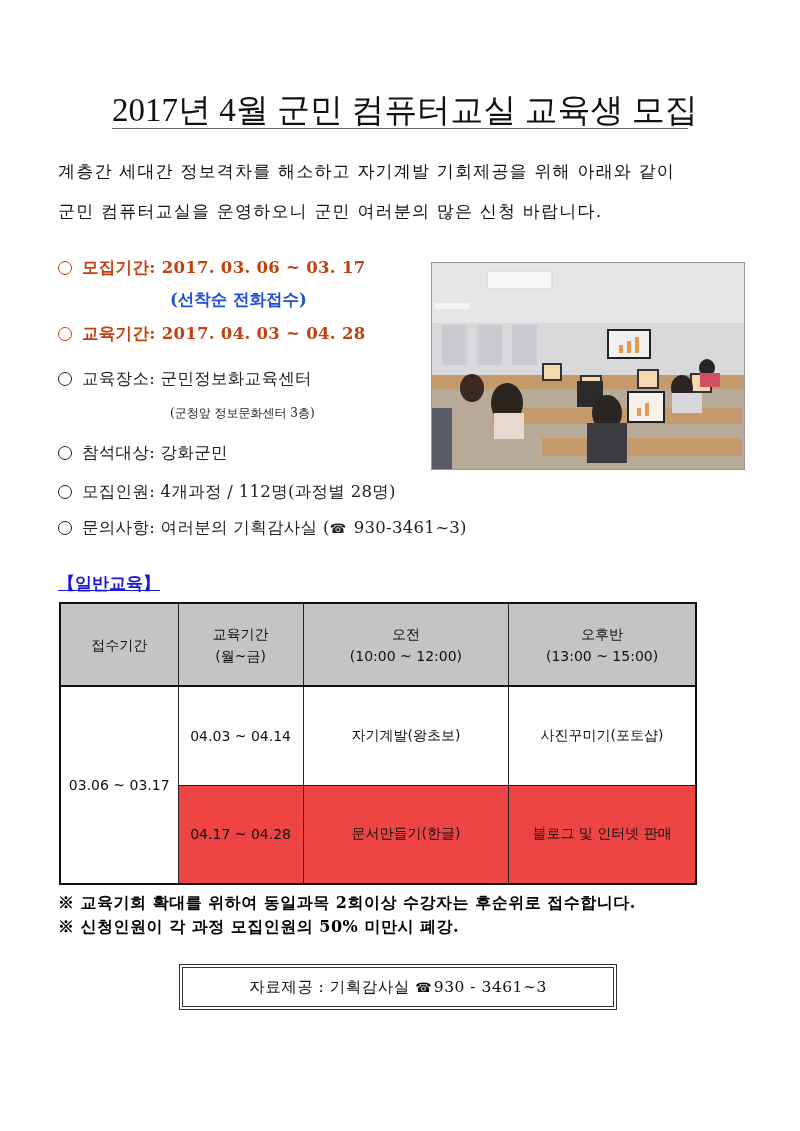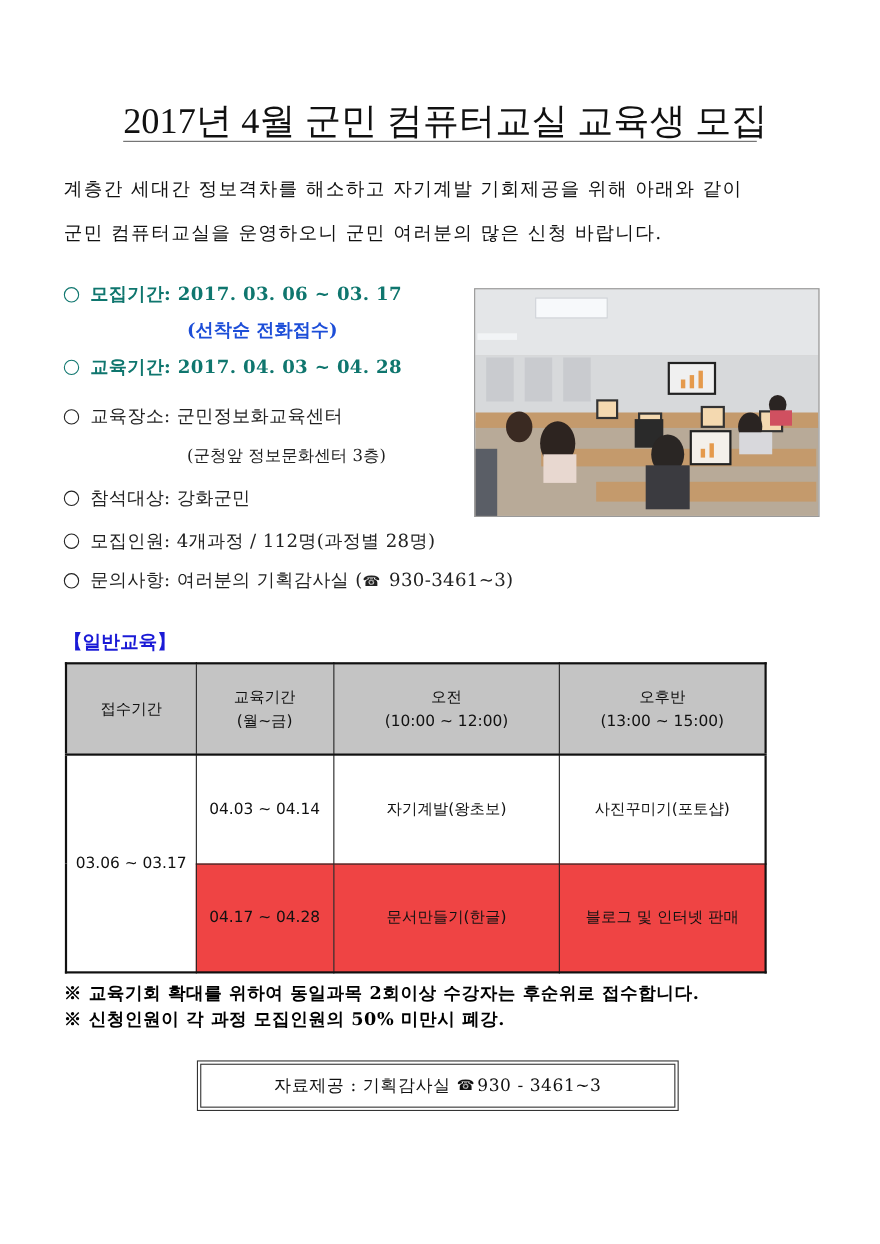--- a/index.html
+++ b/index.html
@@ -4,28 +4,28 @@
 <style>
   html, body { margin:0; padding:0; background:#ffffff; }
   body { width:800px; height:1131px; position:relative; overflow:hidden;
          font-family:"DejaVu Serif","Liberation Serif",serif; color:#111; }
   .title { position:absolute; left:112px; top:88px; width:576px; text-align:left;
            font-family:"Liberation Serif","DejaVu Serif",serif; font-size:33px; letter-spacing:0px;
            color:#111; white-space:nowrap; }
   .title-rule { position:absolute; left:112px; top:128px; width:576px; height:1px; background:#666; }
   .intro { position:absolute; left:58px; font-size:17px; letter-spacing:1.2px; white-space:nowrap; color:#111; }
   .item { position:absolute; left:58px; font-size:16.5px; white-space:nowrap; color:#222; letter-spacing:0.3px; }
-  .item.blue { color:#0f766e; font-weight:bold; }
+  .item.blue { color:#c2410c; font-weight:bold; }
   .item .bullet { display:inline-block; width:14px; height:14px; border:1.6px solid currentColor; border-radius:50%;
                   vertical-align:-2px; margin-right:10px; box-sizing:border-box; }
-  .sub { position:absolute; font-size:15px; white-space:nowrap; color:#222; }
+  .sub { position:absolute; font-size:12px; white-space:nowrap; color:#222; }
   .sub.blue { color:#1d4ed8; font-weight:bold; font-size:16.5px; }
   .photo { position:absolute; left:431px; top:262px; width:312px; height:206px; border:1px solid #999;
            overflow:hidden; background:#cfcfcf; }
-  .section-label { position:absolute; left:58px; top:572px; font-size:17px; font-weight:bold; color:#1a1ad6; }
+  .section-label { position:absolute; left:58px; top:572px; font-size:17px; font-weight:bold; color:#1a1ad6;text-decoration:underline; }
   table.sched { position:absolute; left:59px; top:602px; width:638px; border-collapse:collapse;
                 font-family:"DejaVu Sans","Liberation Sans",sans-serif; font-size:14px; color:#111;
                 border:2px solid #111; }
   table.sched td, table.sched th { border:1px solid #222; text-align:center; font-weight:normal; padding:0; }
   table.sched th { background:#c4c4c4; height:81px; line-height:22px; }
   table.sched tr.hdr { border-bottom:2px solid #111; }
   td.gray { background:#ef4444; }
   .notes { position:absolute; left:58px; font-size:16px; font-weight:bold; color:#000000; white-space:nowrap; letter-spacing:0.5px; }
   .footer-box { position:absolute; left:182px; top:967px; width:430px; height:38px; border:1px solid #333;
                 outline:1px solid #333; outline-offset:2px; display:flex; align-items:center; justify-content:center;

